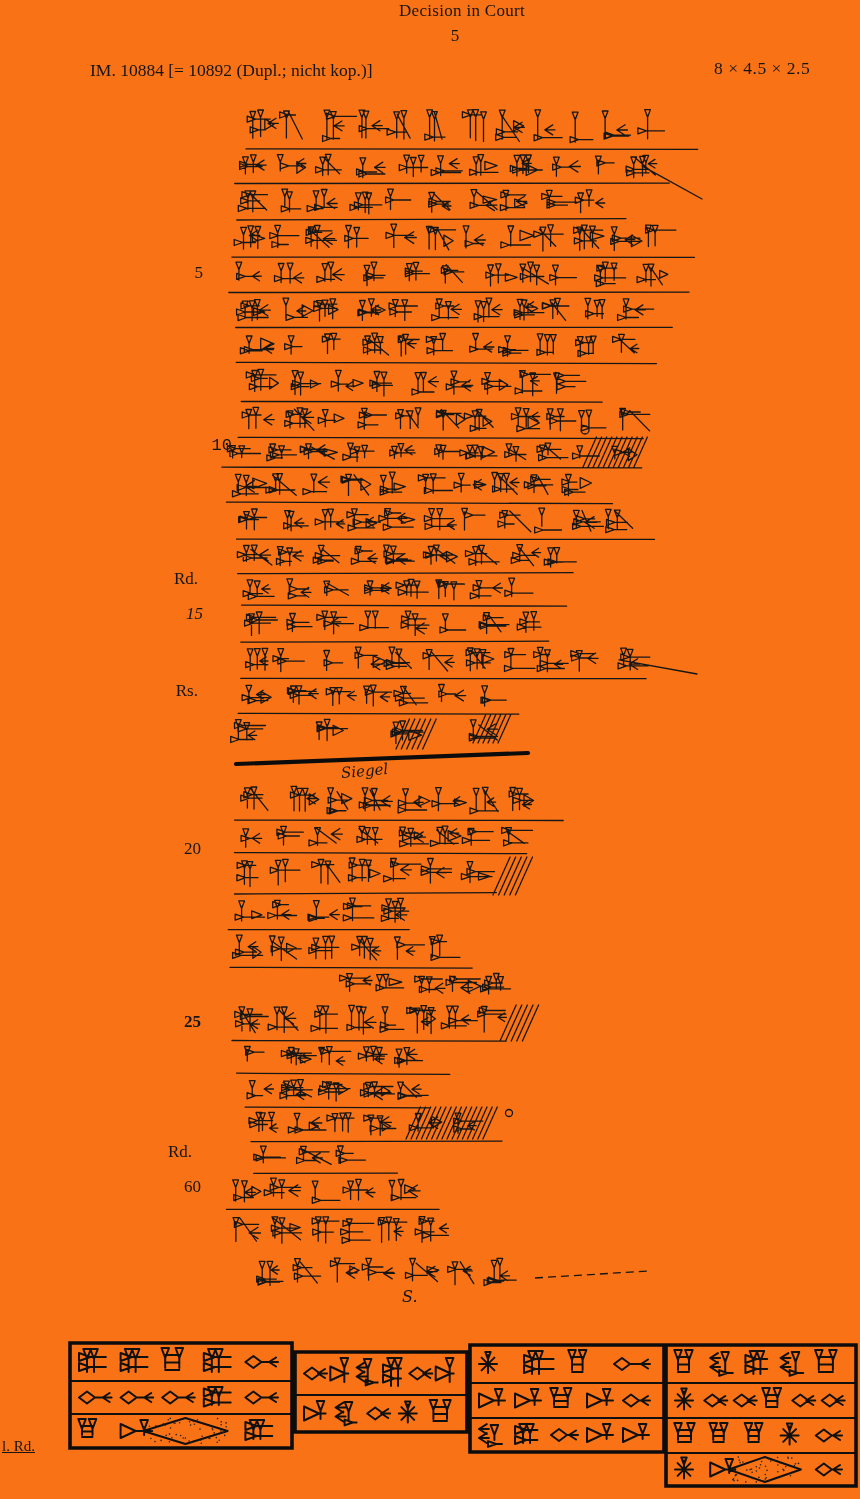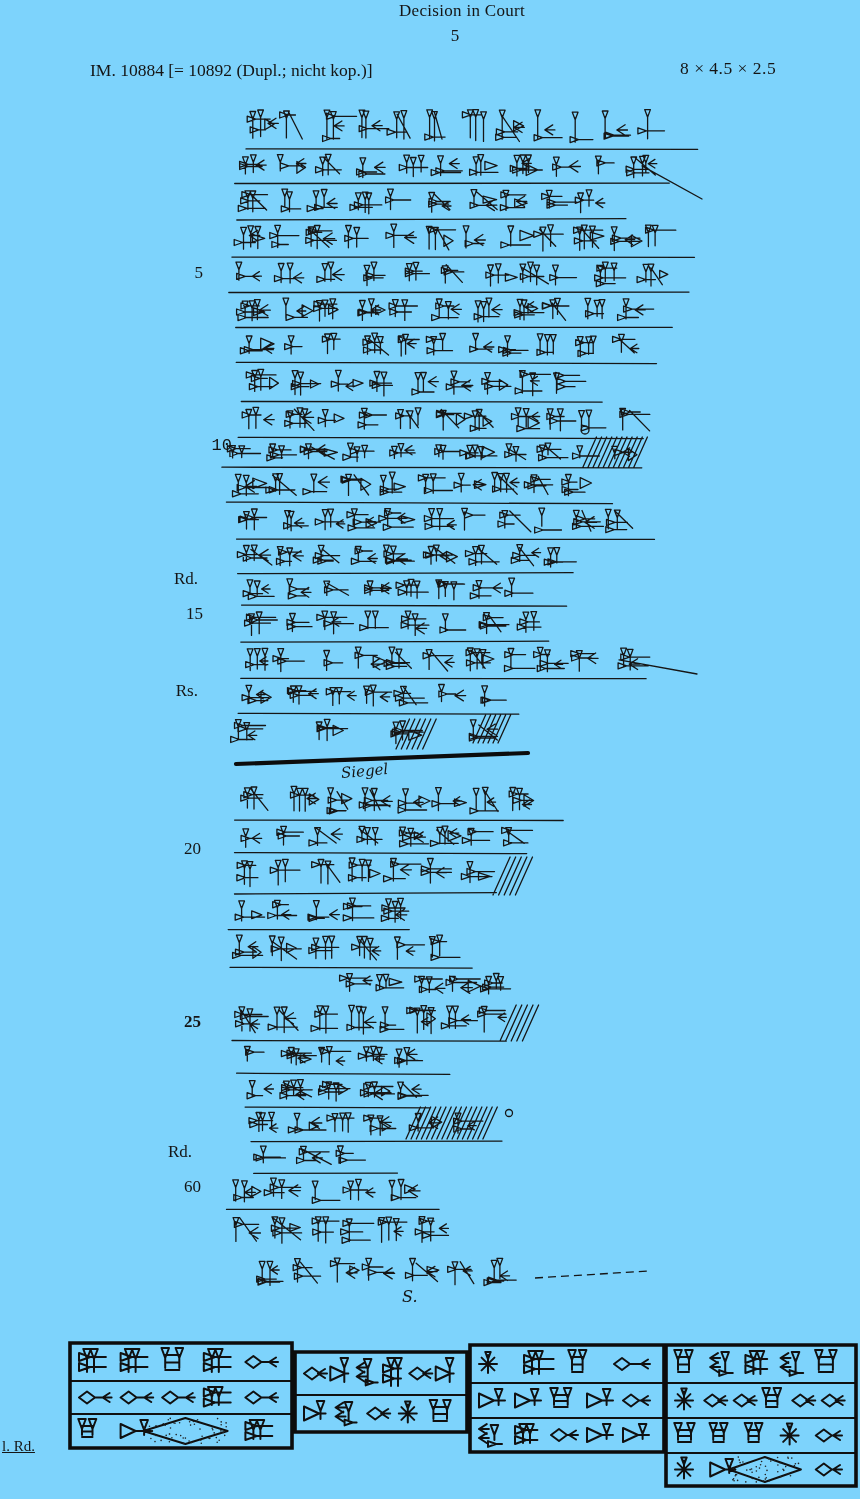--- a/index.html
+++ b/index.html
@@ -1,22 +1,22 @@
 <!DOCTYPE html>
 <html><head>
 <meta charset="utf-8">
 <style>
   html,body{margin:0;padding:0;background:#e8e8e8;}
-  .page{position:relative;width:860px;height:1499px;background:#7dd3fc;overflow:hidden;
+  .page{position:relative;width:860px;height:1499px;background:#f97316;overflow:hidden;
         font-family:"Liberation Serif",serif;color:#151515;}
   .title{position:absolute;top:1px;left:332px;width:260px;text-align:center;
          font-size:17px;letter-spacing:.3px;}
   .pagenum{position:absolute;top:26px;left:400px;width:110px;text-align:center;font-size:17px;}
   .catalog{position:absolute;top:60px;left:90px;font-size:17.5px;}
-  .dims{position:absolute;top:58px;left:680px;font-size:17.5px;letter-spacing:.5px;}
+  .dims{position:absolute;top:58px;left:714px;font-size:17.5px;letter-spacing:.5px;}
   .mlabel{position:absolute;width:70px;text-align:right;font-size:17px;}
   .siegel{position:absolute;top:762px;left:341px;font-size:15px;font-style:italic;
           font-family:"DejaVu Serif",serif;transform:rotate(-5deg);}
   .ssig{position:absolute;top:1287px;left:402px;font-size:16px;font-style:italic;
         font-family:"DejaVu Serif",serif;}
   .ledge{position:absolute;top:1438px;left:2px;font-size:15px;text-decoration:underline;}
   svg.drawing{position:absolute;top:0;left:0;}
 </style>
 </head>
 <body>
@@ -33,21 +33,21 @@
       <path d="M70 1343L292 1343L292 1448L70 1448ZM295 1352L467 1352L467 1432L295 1432ZM470 1345L664 1345L664 1452L470 1452ZM666 1345L856 1345L856 1486L666 1486Z" fill="none" stroke="#0c0c0c" stroke-width="3.6"></path>
       <path d="M236 764L528 753" fill="none" stroke="#0c0c0c" stroke-width="4.2" stroke-linecap="round"></path>
       <path d="M535 1278L648 1271" fill="none" stroke="#161616" stroke-width="1.3" stroke-dasharray="8 5"></path>
       <path d="M169.4 1441.7m-0.8 0a0.8 0.8 0 1 0 1.6 0a0.8 0.8 0 1 0 -1.6 0M196.4 1421m-0.8 0a0.8 0.8 0 1 0 1.6 0a0.8 0.8 0 1 0 -1.6 0M220.9 1430.9m-0.8 0a0.8 0.8 0 1 0 1.6 0a0.8 0.8 0 1 0 -1.6 0M175 1423.2m-0.8 0a0.8 0.8 0 1 0 1.6 0a0.8 0.8 0 1 0 -1.6 0M217.2 1442.2m-0.8 0a0.8 0.8 0 1 0 1.6 0a0.8 0.8 0 1 0 -1.6 0M155 1441.6m-0.8 0a0.8 0.8 0 1 0 1.6 0a0.8 0.8 0 1 0 -1.6 0M179.6 1422.8m-0.8 0a0.8 0.8 0 1 0 1.6 0a0.8 0.8 0 1 0 -1.6 0M150.9 1438.5m-0.8 0a0.8 0.8 0 1 0 1.6 0a0.8 0.8 0 1 0 -1.6 0M163.3 1423.7m-0.8 0a0.8 0.8 0 1 0 1.6 0a0.8 0.8 0 1 0 -1.6 0M183.6 1443.4m-0.8 0a0.8 0.8 0 1 0 1.6 0a0.8 0.8 0 1 0 -1.6 0M151.8 1430.7m-0.8 0a0.8 0.8 0 1 0 1.6 0a0.8 0.8 0 1 0 -1.6 0M202.1 1436.3m-0.8 0a0.8 0.8 0 1 0 1.6 0a0.8 0.8 0 1 0 -1.6 0M223.3 1432.4m-0.8 0a0.8 0.8 0 1 0 1.6 0a0.8 0.8 0 1 0 -1.6 0M155.9 1435.5m-0.8 0a0.8 0.8 0 1 0 1.6 0a0.8 0.8 0 1 0 -1.6 0M224.7 1435.4m-0.8 0a0.8 0.8 0 1 0 1.6 0a0.8 0.8 0 1 0 -1.6 0M221.2 1421.9m-0.8 0a0.8 0.8 0 1 0 1.6 0a0.8 0.8 0 1 0 -1.6 0M189.1 1441m-0.8 0a0.8 0.8 0 1 0 1.6 0a0.8 0.8 0 1 0 -1.6 0M166.2 1435.4m-0.8 0a0.8 0.8 0 1 0 1.6 0a0.8 0.8 0 1 0 -1.6 0M169.4 1434m-0.8 0a0.8 0.8 0 1 0 1.6 0a0.8 0.8 0 1 0 -1.6 0M214.2 1432.9m-0.8 0a0.8 0.8 0 1 0 1.6 0a0.8 0.8 0 1 0 -1.6 0M226.2 1426.8m-0.8 0a0.8 0.8 0 1 0 1.6 0a0.8 0.8 0 1 0 -1.6 0M194.4 1424.2m-0.8 0a0.8 0.8 0 1 0 1.6 0a0.8 0.8 0 1 0 -1.6 0M161.1 1440.4m-0.8 0a0.8 0.8 0 1 0 1.6 0a0.8 0.8 0 1 0 -1.6 0M197.6 1419.7m-0.8 0a0.8 0.8 0 1 0 1.6 0a0.8 0.8 0 1 0 -1.6 0M216.3 1437.6m-0.8 0a0.8 0.8 0 1 0 1.6 0a0.8 0.8 0 1 0 -1.6 0M219.2 1440.2m-0.8 0a0.8 0.8 0 1 0 1.6 0a0.8 0.8 0 1 0 -1.6 0M209.8 1438.4m-0.8 0a0.8 0.8 0 1 0 1.6 0a0.8 0.8 0 1 0 -1.6 0M169.6 1434.1m-0.8 0a0.8 0.8 0 1 0 1.6 0a0.8 0.8 0 1 0 -1.6 0M185.4 1438.1m-0.8 0a0.8 0.8 0 1 0 1.6 0a0.8 0.8 0 1 0 -1.6 0M212.2 1428.3m-0.8 0a0.8 0.8 0 1 0 1.6 0a0.8 0.8 0 1 0 -1.6 0M221.2 1424.8m-0.8 0a0.8 0.8 0 1 0 1.6 0a0.8 0.8 0 1 0 -1.6 0M200 1429.1m-0.8 0a0.8 0.8 0 1 0 1.6 0a0.8 0.8 0 1 0 -1.6 0M173.7 1422.7m-0.8 0a0.8 0.8 0 1 0 1.6 0a0.8 0.8 0 1 0 -1.6 0M180.7 1435.6m-0.8 0a0.8 0.8 0 1 0 1.6 0a0.8 0.8 0 1 0 -1.6 0M171.9 1437.8m-0.8 0a0.8 0.8 0 1 0 1.6 0a0.8 0.8 0 1 0 -1.6 0M217.6 1418.6m-0.8 0a0.8 0.8 0 1 0 1.6 0a0.8 0.8 0 1 0 -1.6 0M191.5 1442.4m-0.8 0a0.8 0.8 0 1 0 1.6 0a0.8 0.8 0 1 0 -1.6 0M176.2 1434.6m-0.8 0a0.8 0.8 0 1 0 1.6 0a0.8 0.8 0 1 0 -1.6 0M146.1 1423.9m-0.8 0a0.8 0.8 0 1 0 1.6 0a0.8 0.8 0 1 0 -1.6 0M144.1 1427.9m-0.8 0a0.8 0.8 0 1 0 1.6 0a0.8 0.8 0 1 0 -1.6 0M170.5 1428m-0.8 0a0.8 0.8 0 1 0 1.6 0a0.8 0.8 0 1 0 -1.6 0M193.5 1421.5m-0.8 0a0.8 0.8 0 1 0 1.6 0a0.8 0.8 0 1 0 -1.6 0M212.8 1429.7m-0.8 0a0.8 0.8 0 1 0 1.6 0a0.8 0.8 0 1 0 -1.6 0M183.2 1438m-0.8 0a0.8 0.8 0 1 0 1.6 0a0.8 0.8 0 1 0 -1.6 0M168.3 1419.7m-0.8 0a0.8 0.8 0 1 0 1.6 0a0.8 0.8 0 1 0 -1.6 0M165.2 1425.2m-0.8 0a0.8 0.8 0 1 0 1.6 0a0.8 0.8 0 1 0 -1.6 0M190.6 1425.1m-0.8 0a0.8 0.8 0 1 0 1.6 0a0.8 0.8 0 1 0 -1.6 0M201.3 1443.2m-0.8 0a0.8 0.8 0 1 0 1.6 0a0.8 0.8 0 1 0 -1.6 0M189.6 1421.8m-0.8 0a0.8 0.8 0 1 0 1.6 0a0.8 0.8 0 1 0 -1.6 0M170.3 1418.4m-0.8 0a0.8 0.8 0 1 0 1.6 0a0.8 0.8 0 1 0 -1.6 0M208.7 1438m-0.8 0a0.8 0.8 0 1 0 1.6 0a0.8 0.8 0 1 0 -1.6 0M149.5 1426.2m-0.8 0a0.8 0.8 0 1 0 1.6 0a0.8 0.8 0 1 0 -1.6 0M200.8 1440.1m-0.8 0a0.8 0.8 0 1 0 1.6 0a0.8 0.8 0 1 0 -1.6 0M156 1425.7m-0.8 0a0.8 0.8 0 1 0 1.6 0a0.8 0.8 0 1 0 -1.6 0M226.1 1422.9m-0.8 0a0.8 0.8 0 1 0 1.6 0a0.8 0.8 0 1 0 -1.6 0M742.9 1462m-0.8 0a0.8 0.8 0 1 0 1.6 0a0.8 0.8 0 1 0 -1.6 0M765.5 1466.2m-0.8 0a0.8 0.8 0 1 0 1.6 0a0.8 0.8 0 1 0 -1.6 0M777.9 1465m-0.8 0a0.8 0.8 0 1 0 1.6 0a0.8 0.8 0 1 0 -1.6 0M788.2 1458.2m-0.8 0a0.8 0.8 0 1 0 1.6 0a0.8 0.8 0 1 0 -1.6 0M768.5 1458.8m-0.8 0a0.8 0.8 0 1 0 1.6 0a0.8 0.8 0 1 0 -1.6 0M735.7 1474.5m-0.8 0a0.8 0.8 0 1 0 1.6 0a0.8 0.8 0 1 0 -1.6 0M737.8 1466.7m-0.8 0a0.8 0.8 0 1 0 1.6 0a0.8 0.8 0 1 0 -1.6 0M761.6 1461.5m-0.8 0a0.8 0.8 0 1 0 1.6 0a0.8 0.8 0 1 0 -1.6 0M752.3 1478.4m-0.8 0a0.8 0.8 0 1 0 1.6 0a0.8 0.8 0 1 0 -1.6 0M795.4 1463.8m-0.8 0a0.8 0.8 0 1 0 1.6 0a0.8 0.8 0 1 0 -1.6 0M791.8 1458.1m-0.8 0a0.8 0.8 0 1 0 1.6 0a0.8 0.8 0 1 0 -1.6 0M783.8 1470.4m-0.8 0a0.8 0.8 0 1 0 1.6 0a0.8 0.8 0 1 0 -1.6 0M783.7 1470m-0.8 0a0.8 0.8 0 1 0 1.6 0a0.8 0.8 0 1 0 -1.6 0M770.8 1461.1m-0.8 0a0.8 0.8 0 1 0 1.6 0a0.8 0.8 0 1 0 -1.6 0M759.5 1468.1m-0.8 0a0.8 0.8 0 1 0 1.6 0a0.8 0.8 0 1 0 -1.6 0M780.1 1462.8m-0.8 0a0.8 0.8 0 1 0 1.6 0a0.8 0.8 0 1 0 -1.6 0M746.8 1470.1m-0.8 0a0.8 0.8 0 1 0 1.6 0a0.8 0.8 0 1 0 -1.6 0M758.9 1477.4m-0.8 0a0.8 0.8 0 1 0 1.6 0a0.8 0.8 0 1 0 -1.6 0M731.1 1462.9m-0.8 0a0.8 0.8 0 1 0 1.6 0a0.8 0.8 0 1 0 -1.6 0M756.3 1481.9m-0.8 0a0.8 0.8 0 1 0 1.6 0a0.8 0.8 0 1 0 -1.6 0M734.1 1480.8m-0.8 0a0.8 0.8 0 1 0 1.6 0a0.8 0.8 0 1 0 -1.6 0M733.3 1468.7m-0.8 0a0.8 0.8 0 1 0 1.6 0a0.8 0.8 0 1 0 -1.6 0M756.3 1466.8m-0.8 0a0.8 0.8 0 1 0 1.6 0a0.8 0.8 0 1 0 -1.6 0M765.3 1479.1m-0.8 0a0.8 0.8 0 1 0 1.6 0a0.8 0.8 0 1 0 -1.6 0M780.7 1476.8m-0.8 0a0.8 0.8 0 1 0 1.6 0a0.8 0.8 0 1 0 -1.6 0M737.6 1480.4m-0.8 0a0.8 0.8 0 1 0 1.6 0a0.8 0.8 0 1 0 -1.6 0M735.3 1475.8m-0.8 0a0.8 0.8 0 1 0 1.6 0a0.8 0.8 0 1 0 -1.6 0M740.1 1462.6m-0.8 0a0.8 0.8 0 1 0 1.6 0a0.8 0.8 0 1 0 -1.6 0M766.3 1477.7m-0.8 0a0.8 0.8 0 1 0 1.6 0a0.8 0.8 0 1 0 -1.6 0M752.1 1472.3m-0.8 0a0.8 0.8 0 1 0 1.6 0a0.8 0.8 0 1 0 -1.6 0M785.7 1466.6m-0.8 0a0.8 0.8 0 1 0 1.6 0a0.8 0.8 0 1 0 -1.6 0M738.3 1457.1m-0.8 0a0.8 0.8 0 1 0 1.6 0a0.8 0.8 0 1 0 -1.6 0M794.4 1465.6m-0.8 0a0.8 0.8 0 1 0 1.6 0a0.8 0.8 0 1 0 -1.6 0M756.4 1471m-0.8 0a0.8 0.8 0 1 0 1.6 0a0.8 0.8 0 1 0 -1.6 0M763.7 1481.1m-0.8 0a0.8 0.8 0 1 0 1.6 0a0.8 0.8 0 1 0 -1.6 0M745.8 1481.9m-0.8 0a0.8 0.8 0 1 0 1.6 0a0.8 0.8 0 1 0 -1.6 0M767 1470.4m-0.8 0a0.8 0.8 0 1 0 1.6 0a0.8 0.8 0 1 0 -1.6 0M787.9 1457.2m-0.8 0a0.8 0.8 0 1 0 1.6 0a0.8 0.8 0 1 0 -1.6 0M733.6 1478.7m-0.8 0a0.8 0.8 0 1 0 1.6 0a0.8 0.8 0 1 0 -1.6 0M765.3 1474.5m-0.8 0a0.8 0.8 0 1 0 1.6 0a0.8 0.8 0 1 0 -1.6 0M732.8 1479.7m-0.8 0a0.8 0.8 0 1 0 1.6 0a0.8 0.8 0 1 0 -1.6 0M783 1469.2m-0.8 0a0.8 0.8 0 1 0 1.6 0a0.8 0.8 0 1 0 -1.6 0M777.6 1457.5m-0.8 0a0.8 0.8 0 1 0 1.6 0a0.8 0.8 0 1 0 -1.6 0M760.6 1464.8m-0.8 0a0.8 0.8 0 1 0 1.6 0a0.8 0.8 0 1 0 -1.6 0M790.5 1475.8m-0.8 0a0.8 0.8 0 1 0 1.6 0a0.8 0.8 0 1 0 -1.6 0M751.6 1469m-0.8 0a0.8 0.8 0 1 0 1.6 0a0.8 0.8 0 1 0 -1.6 0M734.7 1470.2m-0.8 0a0.8 0.8 0 1 0 1.6 0a0.8 0.8 0 1 0 -1.6 0M769.3 1480.7m-0.8 0a0.8 0.8 0 1 0 1.6 0a0.8 0.8 0 1 0 -1.6 0M750.1 1469.6m-0.8 0a0.8 0.8 0 1 0 1.6 0a0.8 0.8 0 1 0 -1.6 0M788.1 1473.9m-0.8 0a0.8 0.8 0 1 0 1.6 0a0.8 0.8 0 1 0 -1.6 0M777.8 1471.8m-0.8 0a0.8 0.8 0 1 0 1.6 0a0.8 0.8 0 1 0 -1.6 0M774.3 1460.4m-0.8 0a0.8 0.8 0 1 0 1.6 0a0.8 0.8 0 1 0 -1.6 0M798.5 1463.4m-0.8 0a0.8 0.8 0 1 0 1.6 0a0.8 0.8 0 1 0 -1.6 0M739.3 1460.1m-0.8 0a0.8 0.8 0 1 0 1.6 0a0.8 0.8 0 1 0 -1.6 0M736.6 1474.8m-0.8 0a0.8 0.8 0 1 0 1.6 0a0.8 0.8 0 1 0 -1.6 0" fill="#222" stroke="none"></path>
     </svg>
 
   <div id="margin-labels">
       <div class="mlabel" style="top: 263px; left: 133px;">5</div>
       <div class="mlabel" style="top: 436px; left: 162px; font-family: Liberation Mono, monospace;">10</div>
       <div class="mlabel" style="top: 569px; left: 128px;">Rd.</div>
-      <div class="mlabel" style="top: 604px; left: 133px;">15</div>
+      <div class="mlabel" style="top: 604px; left: 133px; font-style: italic;">15</div>
       <div class="mlabel" style="top: 637px; left: 128px; margin-top: 44px;">Rs.</div>
       <div class="mlabel" style="top: 839px; left: 131px;">20</div>
       <div class="mlabel" style="top: 1012px; left: 131px; font-weight: bold;">25</div>
       <div class="mlabel" style="top: 1142px; left: 122px;">Rd.</div>
       <div class="mlabel" style="top: 1177px; left: 131px;">60</div>
     </div>
 
   <div class="siegel">Siegel</div>
   <div class="ssig">S.</div>
   <div class="ledge">l. Rd.</div>

